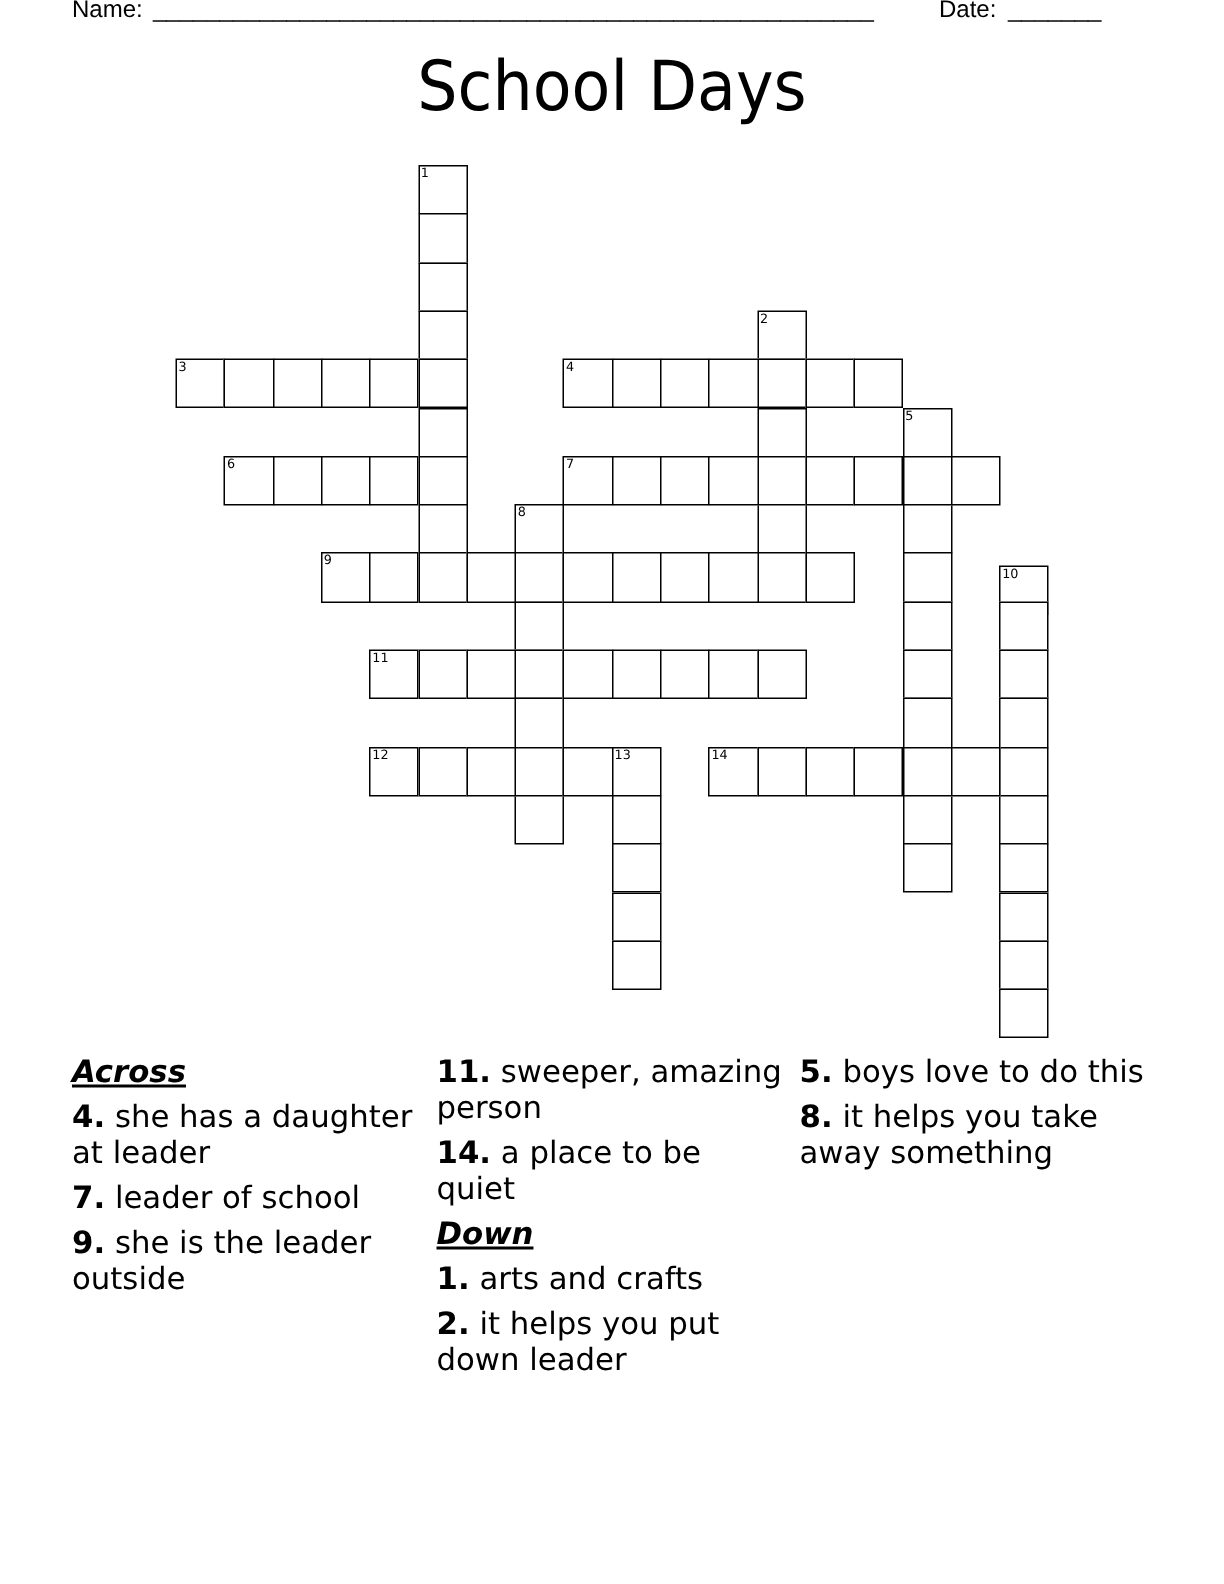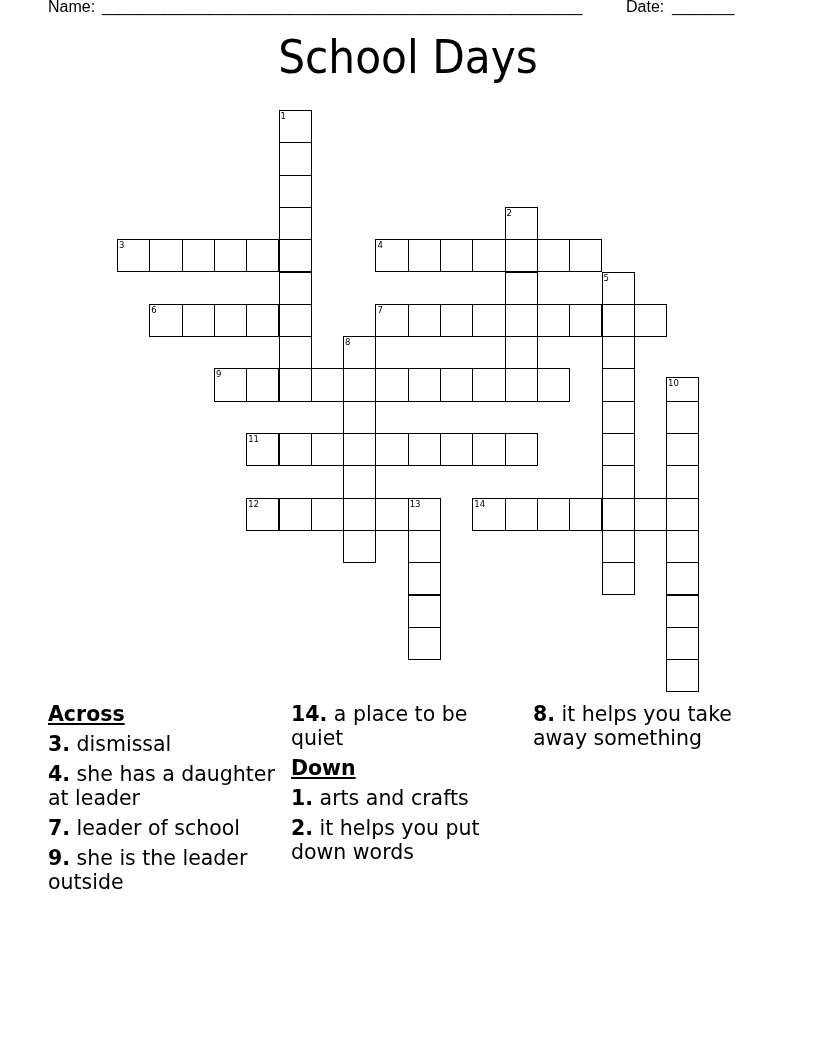--- a/index.html
+++ b/index.html
@@ -24,21 +24,21 @@
     border: 1.6px solid #000; background: #fff;
   }
   .cell .num {
     position: absolute; left: 1px; top: 0px; font-family: "DejaVu Sans", sans-serif;
     font-size: 8.5px; line-height: 10px; color: #000;
   }
   .clues {
     position: absolute; top: 702px; font-family: "DejaVu Sans", sans-serif;
     font-size: 20.5px; line-height: 24px; color: #000;
   }
-  .clues .heading { font-weight: bold; text-decoration: underline; margin-bottom: 6px; }
+  .clues .heading { font-weight: bold; text-decoration: underline; margin-bottom: 6px; font-style: italic; }
   .clues .clue { margin-bottom: 6px; }
   .clues .clue b { font-weight: bold; }
   #col1 { left: 48px; width: 230px; }
   #col2 { left: 291px; width: 235px; }
   #col3 { left: 533px; width: 240px; }
 </style>
 </head>
 <body>
 
 <div class="header-line">
@@ -170,28 +170,29 @@
       <span class="num">14</span>
     </div>
     <div class="cell" style="left: 504.6px; top: 497.6px;"></div>
     <div class="cell" style="left: 536.9px; top: 497.6px;"></div>
     <div class="cell" style="left: 569.2px; top: 497.6px;"></div>
     <div class="cell" style="left: 633.8px; top: 497.6px;"></div>
   </div>
 
 <div class="clues" id="col1">
   <div class="heading">Across</div>
-  <div class="clue"><b>3.</b> <span>dismissal</span></div>
   <div class="clue"><b>4.</b> <span>she has a daughter at leader</span></div>
   <div class="clue"><b>7.</b> <span>leader of school</span></div>
   <div class="clue"><b>9.</b> <span>she is the leader outside</span></div>
 </div>
 
 <div class="clues" id="col2">
+  <div class="clue"><b>11.</b> <span>sweeper, amazing person</span></div>
   <div class="clue"><b>14.</b> <span>a place to be quiet</span></div>
   <div class="heading">Down</div>
   <div class="clue"><b>1.</b> <span>arts and crafts</span></div>
-  <div class="clue"><b>2.</b> <span>it helps you put down words</span></div>
+  <div class="clue"><b>2.</b> <span>it helps you put down leader</span></div>
 </div>
 
 <div class="clues" id="col3">
+  <div class="clue"><b>5.</b> <span>boys love to do this</span></div>
   <div class="clue"><b>8.</b> <span>it helps you take away something</span></div>
 </div>
 
 </body></html>

